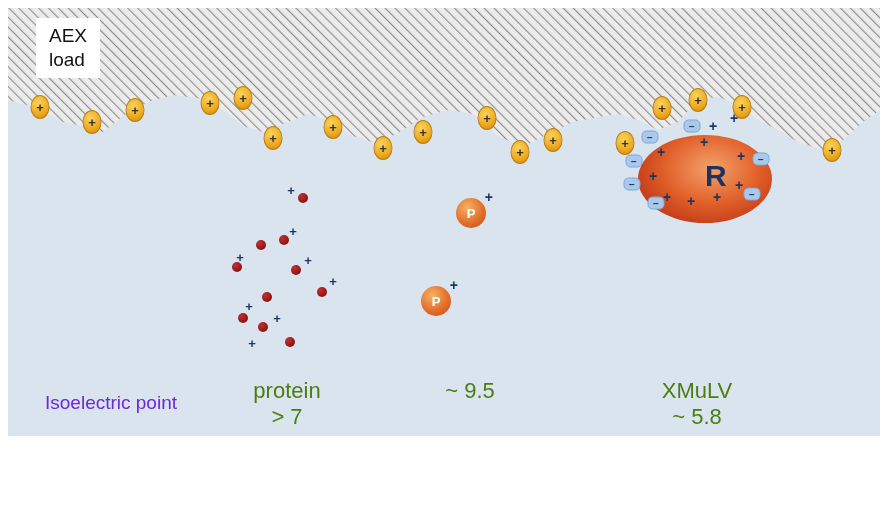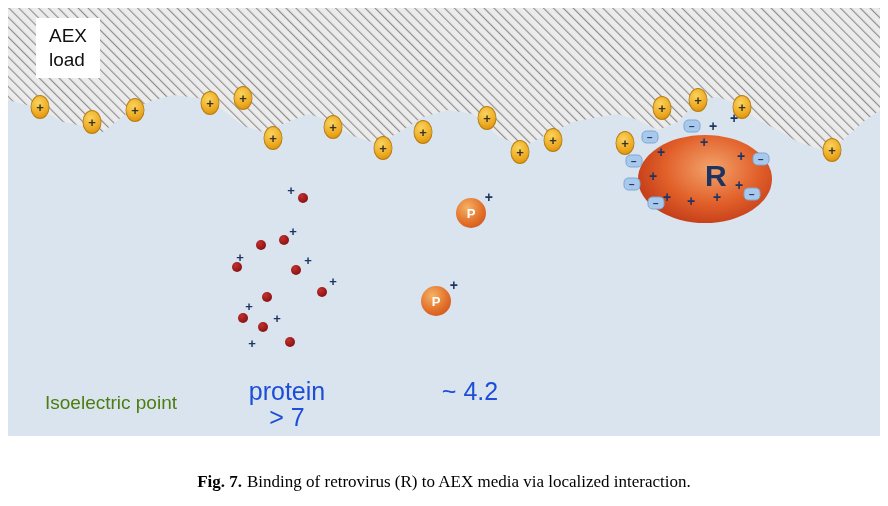--- a/index.html
+++ b/index.html
@@ -60,25 +60,25 @@
     position:absolute;left:50%;top:50%;transform:translate(-50%,-50%);
     color:#ffffff;font-weight:bold;font-size:13px;
   }
   .parvo-plus{
     position:absolute;right:-7px;top:-9px;color:#1d3461;font-weight:bold;font-size:14px;
   }
   .mobile-phase{
     position:absolute;z-index:5;left:37px;top:202px;font-size:19px;line-height:25px;color:#111;
   }
   .iso-label{
-    position:absolute;z-index:5;left:37px;top:384px;font-size:19px;color:#4d7c0f;
+    position:absolute;z-index:5;left:37px;top:384px;font-size:19px;color:#6d28d9;
   }
   .col-label{
     position:absolute;z-index:5;top:370px;width:160px;text-align:center;
-    font-size:25px;line-height:26px;color:#1d4ed8;
+    font-size:22px;line-height:26px;color:#4d7c0f;
   }
   .caption{
     position:absolute;left:0;top:472px;width:888px;text-align:center;z-index:5;
     font-family:"Liberation Serif",serif;font-size:17px;color:#000;
   }
   .caption b{margin-right:5px;}
 </style>
 </head>
 <body>
 
@@ -175,20 +175,21 @@
     <span class="minus-patch" style="left:684px;top:118px">−</span>
     <span class="minus-patch" style="left:753px;top:151px">−</span>
     <span class="minus-patch" style="left:744px;top:186px">−</span>
 
     <div class="iso-label">Isoelectric point</div>
     <div class="col-label" style="left:199px">
       <div>protein</div>
       <div>&gt; 7</div>
     </div>
     <div class="col-label" style="left:382px">
-      <div>~ 4.2</div>
+      <div>~ 9.5</div>
+    </div>
+    <div class="col-label" style="left:609px">
+      <div>XMuLV</div>
+      <div>~ 5.8</div>
     </div>
   </div>
 
-  <div class="caption">
-    <b>Fig. 7.</b><span>Binding of retrovirus (R) to AEX media via localized interaction.</span>
-  </div>
 </div>
 
 </body></html>

